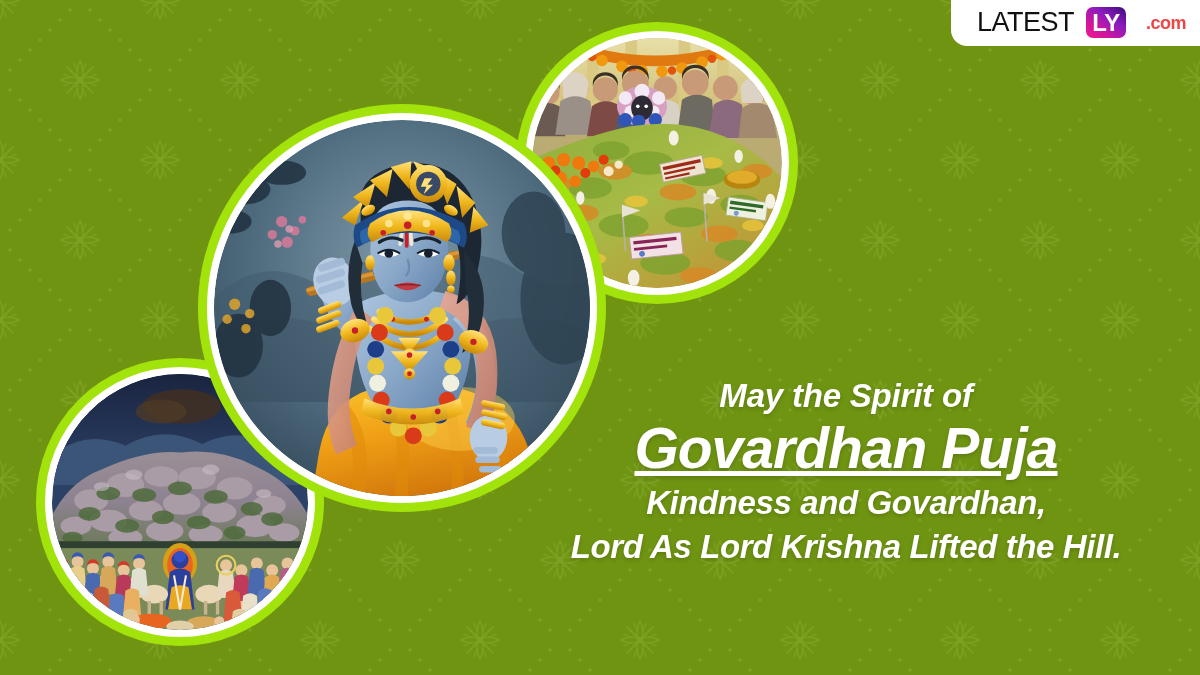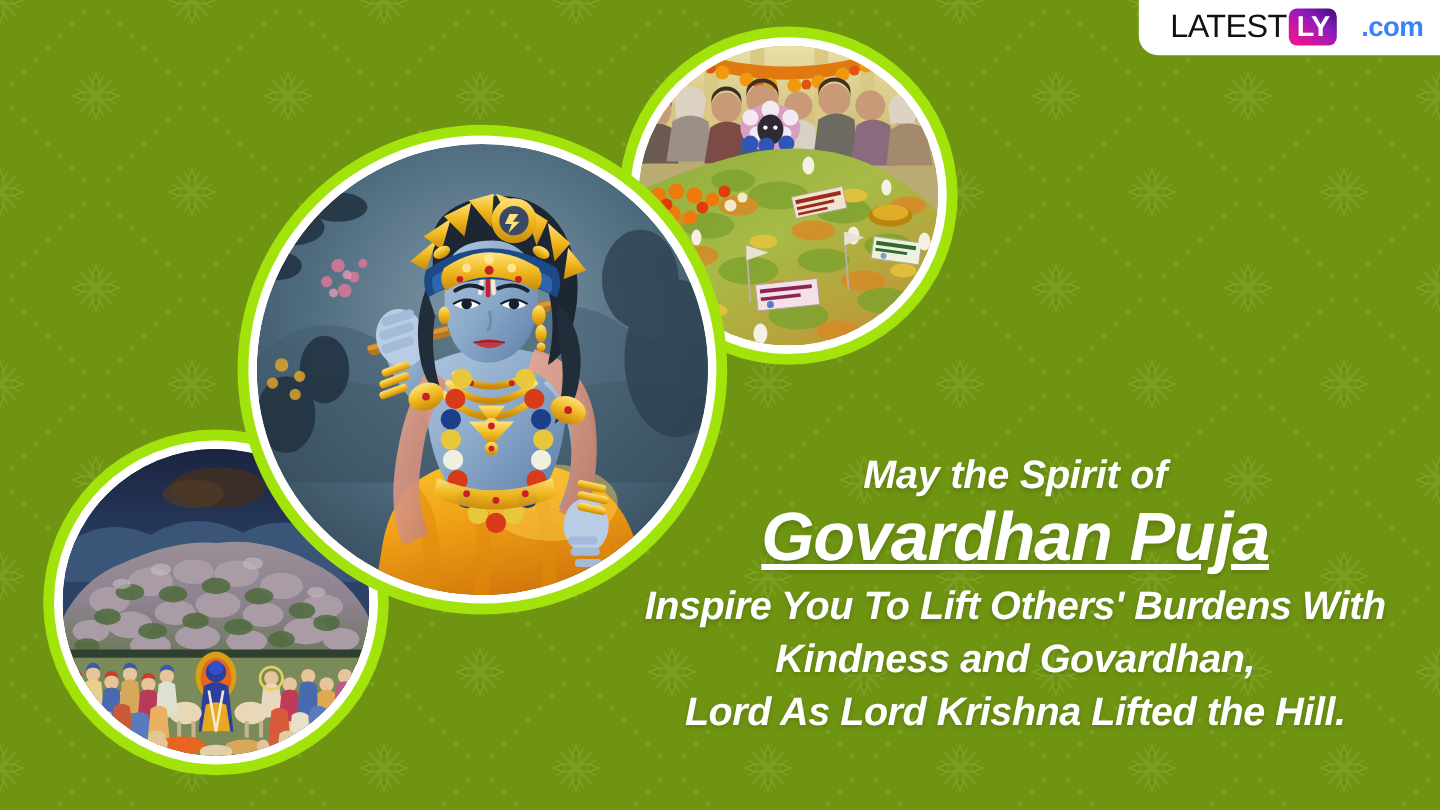--- a/index.html
+++ b/index.html
@@ -55,32 +55,32 @@
     display:flex;align-items:center;
     height:27px;
   }
   #logo .latest{
     font-family:"Liberation Sans", sans-serif;
     font-weight:normal;font-size:27px;letter-spacing:-.5px;
     color:#111111;line-height:1;
   }
   #logo .ly{
     display:inline-flex;align-items:center;justify-content:center;
-    width:40px;height:31px;margin:0 2px;
+    width:40px;height:31px;margin:0 12px;
     border-radius:7px;
     background:linear-gradient(35deg,#f0188f 0%,#d2169b 28%,#8c1bbf 62%,#3b0a78 100%);
     color:#ffffff;
     font-family:"Liberation Sans", sans-serif;
     font-weight:bold;font-size:24px;letter-spacing:-.5px;
     line-height:1;
   }
   #logo .dotcom{
     font-family:"Liberation Sans", sans-serif;
-    font-weight:bold;font-size:23px;letter-spacing:-.5px;
-    color:#3b82f6;line-height:1;margin-left:18px;
+    font-weight:bold;font-size:18px;letter-spacing:-.5px;
+    color:#ef4444;line-height:1;margin-left:8px;
   }
 
   
   #greeting{
     position:absolute;z-index:15;
     left:512px;top:374px;width:668px;
     text-align:center;
     color:#ffffff;
     font-family:"Liberation Sans", sans-serif;
     font-style:italic;font-weight:bold;
@@ -822,21 +822,20 @@
             </g>
           </g>
         </svg>
       </div>
     </div>
   </div>
 
   <div id="greeting">
     <div class="l1">May the Spirit of</div>
     <div class="l2">Govardhan Puja</div>
-    <div class="l3">Inspire You To Lift Others' Burdens With</div>
     <div class="l4">Kindness and Govardhan,</div>
     <div class="l5">Lord As Lord Krishna Lifted the Hill.</div>
   </div>
 
   <div id="logo">
     <span class="latest">LATEST</span>
     <span class="ly">LY</span>
     <span class="dotcom">.com</span>
   </div>
 

